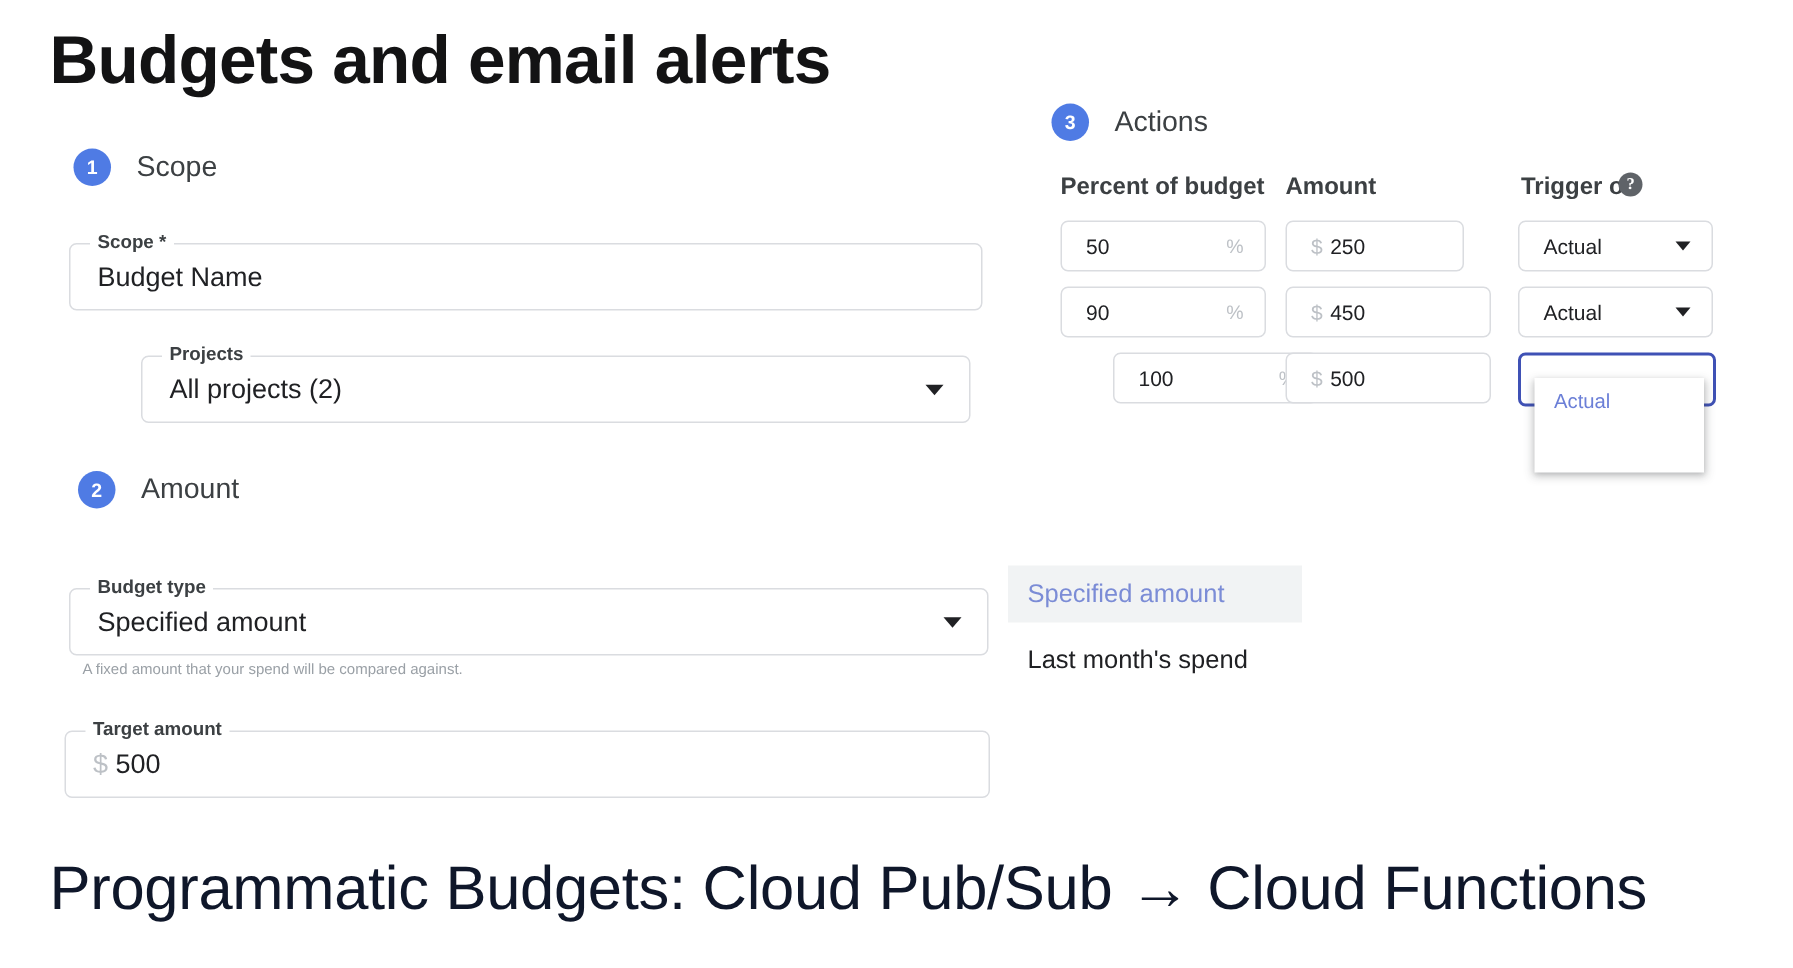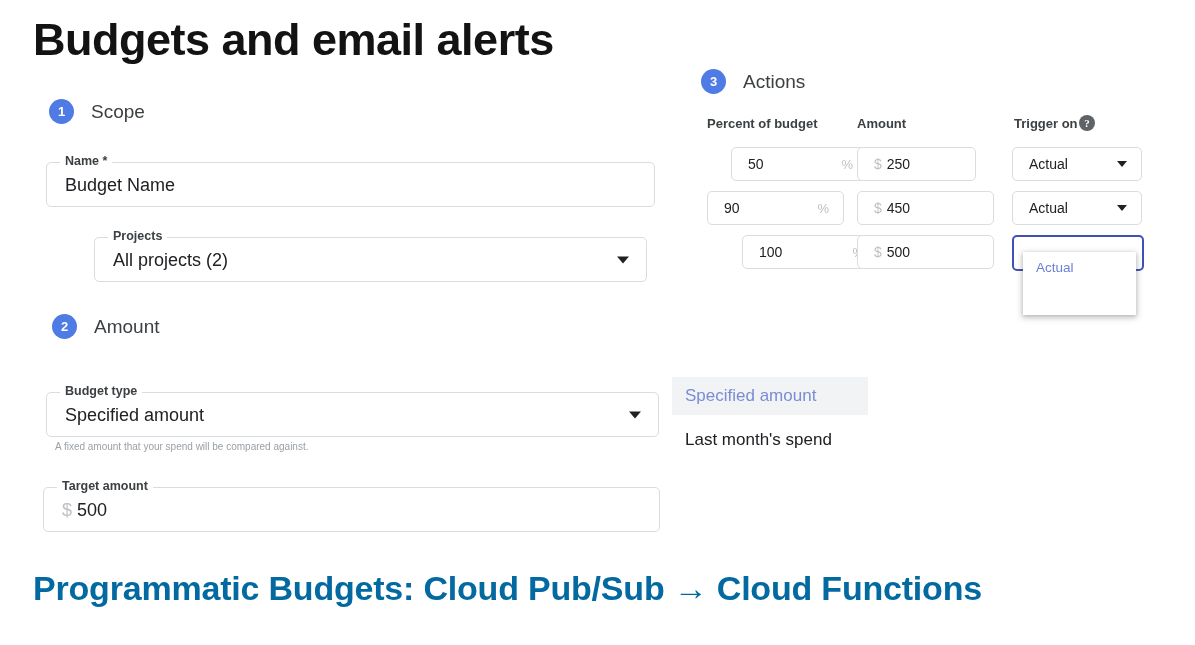--- a/index.html
+++ b/index.html
@@ -119,21 +119,21 @@
   .helper-text {
     position: absolute;
     font-size: 10px;
     color: #9aa0a6;
     white-space: nowrap;
   }
 
   
   .col-header {
     position: absolute;
-    font-size: 13px;
+    font-size: 16px;
     font-weight: 700;
     color: #3c4043;
     white-space: nowrap;
   }
   .help-icon {
     position: absolute;
     width: 16px;
     height: 16px;
     border-radius: 50%;
     background: #5f6368;
@@ -184,39 +184,39 @@
   .bt-option.selected {
     color: #7b8cd6;
     background: #f1f3f4;
   }
 
   
   .caption {
     position: absolute;
     left: 33px;
     top: 569px;
-    font-size: 34px;
-    font-weight: 700;
-    color: #0369a1;
+    font-size: 41px;
+    font-weight: 400;
+    color: #0f172a;
     letter-spacing: -0.2px;
     white-space: nowrap;
   }
 </style>
 </head>
 <body>
 
 <div class="slide-title">Budgets and email alerts</div>
 
 <div class="step-header" style="left:49px; top:99px;">
   <div class="step-badge">1</div>
   <div class="step-label">Scope</div>
 </div>
 
 <div class="field" style="left:46px; top:162px; width:609px; height:45px;">
-  <div class="legend">Name *</div>
+  <div class="legend">Scope *</div>
   <div class="value">Budget Name</div>
 </div>
 
 <div class="field" style="left:46px; top:237px; width:553px; height:45px;margin-left:48px;">
   <div class="legend">Projects</div>
   <div class="value">All projects (2)</div>
   <span class="caret"></span>
 </div>
 
 <div class="step-header" style="left:52px; top:314px;">
@@ -249,21 +249,21 @@
 <div class="step-header" style="left:701px; top:69px;">
   <div class="step-badge">3</div>
   <div class="step-label">Actions</div>
 </div>
 
 <div class="col-header" style="left:707px; top:116px;">Percent of budget</div>
 <div class="col-header" style="left:857px; top:116px;">Amount</div>
 <div class="col-header" style="left:1014px; top:116px;">Trigger on</div>
 <div class="help-icon" style="left:1079px; top:115px;">?</div>
 
-<div class="field" style="left:707px; top:147px; width:137px; height:34px;margin-left:24px;">
+<div class="field" style="left:707px; top:147px; width:137px; height:34px;">
   <div class="value small">50</div>
   <span class="suffix-pct">%</span>
 </div>
 <div class="field" style="left:857px; top:147px; width:119px; height:34px;">
   <div class="value small">
     <span class="prefix">$</span><span>250</span>
   </div>
 </div>
 <div class="field" style="left:1012px; top:147px; width:130px; height:34px;">
   <div class="value small">Actual</div>

